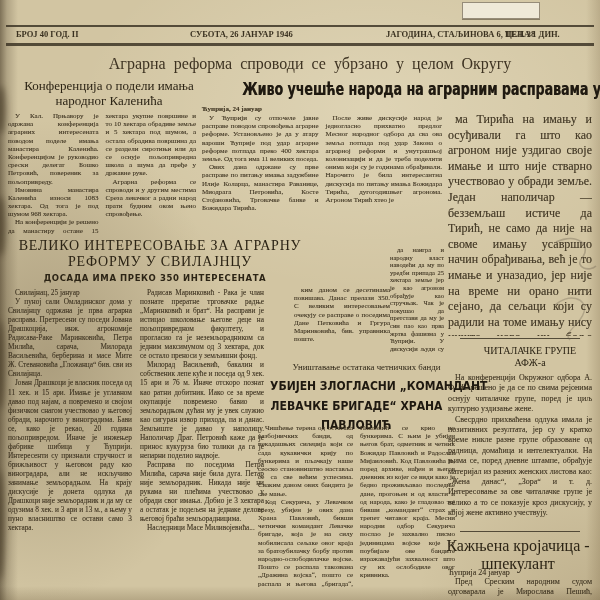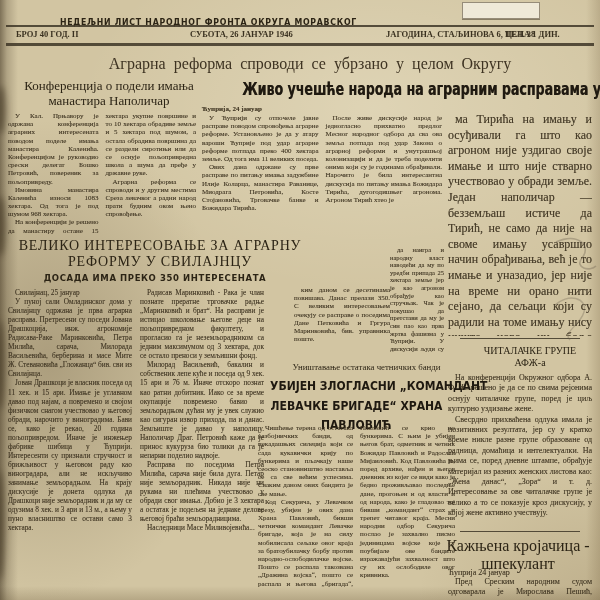--- a/index.html
+++ b/index.html
@@ -30,40 +30,37 @@
   .sanshead{font-family:"DejaVu Sans","Liberation Sans",sans-serif;font-weight:bold;color:#1f1910;}
   .rule{background:#3d3526;opacity:.85;}
   .scalewrap{white-space:nowrap;display:inline-block;}
   .stain{position:absolute;background:rgba(48,37,20,0.45);border-radius:50%;filter:blur(3px);}
 </style>
 </head>
 <body>
 
 <div class="page">
 
-  <div class="abs center" style="left:0;top:11px;width:416px;">
-    <span class="scalewrap sanshead" style="font-size:8.5px;letter-spacing:0.8px;transform:scale(0.92,1.05);transform-origin:50% 0;color:#2c2415;">НЕДЕЉНИ ЛИСТ НАРОДНОГ ФРОНТА ОКРУГА МОРАВСКОГ</span>
-  </div>
   <div class="abs" style="left:462px;top:2px;width:76px;height:15px;background:#efe9d8;border:1px solid rgba(90,78,58,0.6);box-shadow:0 1px 0 rgba(60,50,34,0.5);"></div>
 
   <div class="abs rule" style="left:6px;top:25px;width:588px;height:1.5px;"></div>
 
   <div class="abs" style="left:0;top:29px;width:600px;height:13px;font-size:8.5px;font-weight:bold;color:#3a3120;">
     <span class="abs" style="left:16px;">БРОЈ 40  ГОД. II</span>
     <span class="abs" style="left:190px;">СУБОТА, 26 ЈАНУАР 1946</span>
     <span class="abs" style="left:386px;">ЈАГОДИНА, СТАЉИНОВА 6, ТЕЛ. 38</span>
     <span class="abs" style="left:505px;">ЦЕНА 1 ДИН.</span>
   </div>
   <div class="abs rule" style="left:6px;top:43px;width:588px;height:2.5px;"></div>
 
   <div class="abs center serifhead" style="left:0;top:55px;width:600px;font-size:16px;word-spacing:4px;color:#3e3322;">Аграрна реформа спроводи се убрзано у целом Округу</div>
 
   <div class="abs center serifhead" style="left:2px;top:78px;width:194px;font-size:13px;line-height:1.18;">
     <div>Конференција о подели имања</div>
-    <div>манастира Наполичар</div>
+    <div>народног Каленића</div>
   </div>
   <div class="abs clip body cols2" style="left:8px;top:112px;width:188px;height:131px;">
       <p>У Кал. Прњавору је одржана конференција аграрних интересената поводом поделе имања манастира Каленића. Конференцијом је руководио срески делегат Бошко Петровић, повереник за пољопривреду.</p>
       <p>Имовина манастира Каленића износи 1083 хектара. Од тога је под шумом 968 хектара.</p>
       <p>На конференцији је решено да манастиру остане 15 хектара укупне површине и то 10 хектара обрадиве земље и 5 хектара под шумом, а остала обрадива површина да се раздели сиротињи или да се оснује пољопривредна школа а шума да пређе у државне руке.</p>
       <p>Аграрна реформа се спроводи и у другим местима Среза левачког а радни народ прати будним оком њено спровођење.</p>
     </div>
 
   <div class="abs center" style="left:202px;top:79px;width:390px;">
     <span class="scalewrap sanshead" style="font-size:15px;transform:scale(0.84,1.12);transform-origin:50% 0;text-shadow:0.4px 0.4px 0 rgba(31,25,16,0.7);">Живо учешће народа на аграрним расправама у Ћуприји</span>

